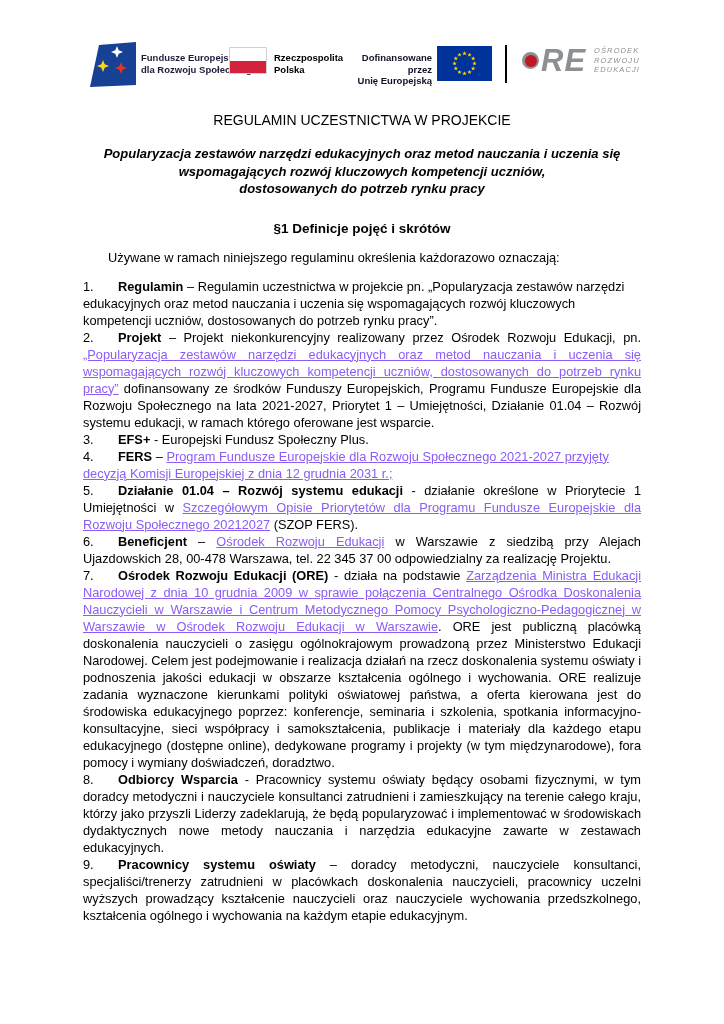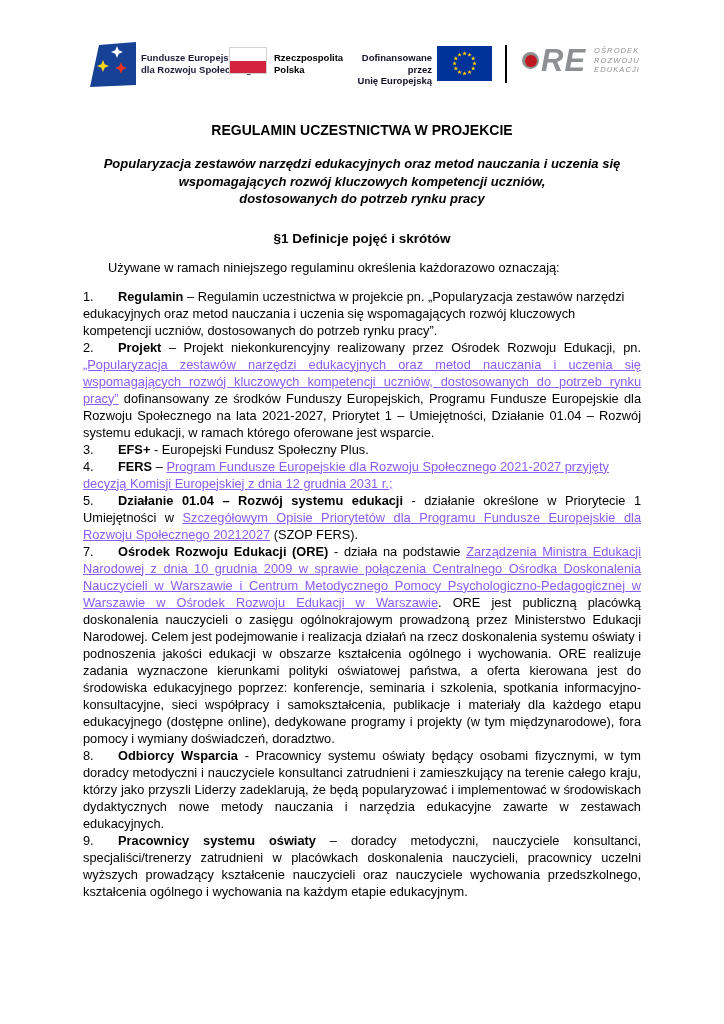--- a/index.html
+++ b/index.html
@@ -29,21 +29,21 @@
     position:absolute; left:50%; top:50%; width:12px; height:12px; margin:-6px 0 0 -6px;
     background:#c01823; border-radius:50%;
   }
   .ore-re { font-size:31px; font-weight:bold; color:#8d9093; letter-spacing:1px; line-height:29px; margin-left:2px; }
   .ore-name { margin-left:8px; font-size:7.5px; line-height:9.5px; letter-spacing:1.1px;
     color:#8d9093; text-transform:uppercase; }
   .ore-name span { display:block; }
 
   
   .content { position:absolute; top:0; left:83px; width:558px; padding-top:110px; }
-  .title { margin:12px; font-size:14px; line-height:17px; font-weight:bold; text-align:center; }
+  .title { margin:2px; font-size:14px; line-height:17px; font-weight:normal; text-align:center; }
   .subtitle { margin:16px 0 0; font-size:13px; line-height:17.5px; font-style:italic;
     font-weight:bold; text-align:center; }
   .subtitle span { display:block;text-align:center; }
   .section-heading { margin:22px 0 0; font-size:13.5px; line-height:17px; font-weight:bold; text-align:center; }
   .intro { margin:12px 0 12px; font-size:12.8px; line-height:17px; text-indent:25px; }
   .defs { margin-top:2px; }
   .def { margin:0; font-size:12.8px; line-height:17px; }
   .def.j { text-align:justify; }
   .def .num { display:inline-block; width:35px; }
   .term { font-weight:bold; }
@@ -125,18 +125,19 @@
     <h2 class="section-heading">§1 Definicje pojęć i skrótów</h2>
 
     <p class="intro">Używane w ramach niniejszego regulaminu określenia każdorazowo oznaczają:</p>
 
     <div class="defs" id="definitions">
         <p class="def"><span class="num">1.</span><span class="term">Regulamin</span><span> – Regulamin uczestnictwa w projekcie pn. „Popularyzacja zestawów narzędzi edukacyjnych oraz metod nauczania i uczenia się wspomagających rozwój kluczowych kompetencji uczniów, dostosowanych do potrzeb rynku pracy”.</span></p>
         <p class="def j"><span class="num">2.</span><span class="term">Projekt</span><span> – Projekt niekonkurencyjny realizowany przez Ośrodek Rozwoju Edukacji, pn. </span><a class="lnk" href="#">„Popularyzacja zestawów narzędzi edukacyjnych oraz metod nauczania i uczenia się wspomagających rozwój kluczowych kompetencji uczniów, dostosowanych do potrzeb rynku pracy”</a><span> dofinansowany ze środków Funduszy Europejskich, Programu Fundusze Europejskie dla Rozwoju Społecznego na lata 2021-2027, Priorytet 1 – Umiejętności, Działanie 01.04 – Rozwój systemu edukacji, w ramach którego oferowane jest wsparcie.</span></p>
         <p class="def"><span class="num">3.</span><span class="term">EFS+</span><span> - Europejski Fundusz Społeczny Plus.</span></p>
         <p class="def"><span class="num">4.</span><span class="term">FERS</span><span> – </span><a class="lnk" href="#">Program Fundusze Europejskie dla Rozwoju Społecznego 2021-2027 przyjęty decyzją Komisji Europejskiej z dnia 12 grudnia 2031 r.;</a></p>
         <p class="def j"><span class="num">5.</span><span class="term">Działanie 01.04 – Rozwój systemu edukacji</span><span> - działanie określone w Priorytecie 1 Umiejętności w </span><a class="lnk" href="#">Szczegółowym Opisie Priorytetów dla Programu Fundusze Europejskie dla Rozwoju Społecznego 20212027</a><span> (SZOP FERS).</span></p>
+        <p class="def j"><span class="num">6.</span><span class="term">Beneficjent</span><span> – </span><a class="lnk" href="#">Ośrodek Rozwoju Edukacji</a><span> w Warszawie z siedzibą przy Alejach Ujazdowskich 28, 00-478 Warszawa, tel. 22 345 37 00 odpowiedzialny za realizację Projektu.</span></p>
         <p class="def j"><span class="num">7.</span><span class="term">Ośrodek Rozwoju Edukacji (ORE)</span><span> - działa na podstawie </span><a class="lnk" href="#">Zarządzenia Ministra Edukacji Narodowej z dnia 10 grudnia 2009 w sprawie połączenia Centralnego Ośrodka Doskonalenia Nauczycieli w Warszawie i Centrum Metodycznego Pomocy Psychologiczno-Pedagogicznej w Warszawie w Ośrodek Rozwoju Edukacji w Warszawie</a><span>. ORE jest publiczną placówką doskonalenia nauczycieli o zasięgu ogólnokrajowym prowadzoną przez Ministerstwo Edukacji Narodowej. Celem jest podejmowanie i realizacja działań na rzecz doskonalenia systemu oświaty i podnoszenia jakości edukacji w obszarze kształcenia ogólnego i wychowania. ORE realizuje zadania wyznaczone kierunkami polityki oświatowej państwa, a oferta kierowana jest do środowiska edukacyjnego poprzez: konferencje, seminaria i szkolenia, spotkania informacyjno-konsultacyjne, sieci współpracy i samokształcenia, publikacje i materiały dla każdego etapu edukacyjnego (dostępne online), dedykowane programy i projekty (w tym międzynarodowe), fora pomocy i wymiany doświadczeń, doradztwo.</span></p>
         <p class="def j"><span class="num">8.</span><span class="term">Odbiorcy Wsparcia</span><span> - Pracownicy systemu oświaty będący osobami fizycznymi, w tym doradcy metodyczni i nauczyciele konsultanci zatrudnieni i zamieszkujący na terenie całego kraju, którzy jako przyszli Liderzy zadeklarują, że będą popularyzować i implementować w środowiskach dydaktycznych nowe metody nauczania i narzędzia edukacyjne zawarte w zestawach edukacyjnych.</span></p>
         <p class="def j"><span class="num">9.</span><span class="term">Pracownicy systemu oświaty</span><span> – doradcy metodyczni, nauczyciele konsultanci, specjaliści/trenerzy zatrudnieni w placówkach doskonalenia nauczycieli, pracownicy uczelni wyższych prowadzący kształcenie nauczycieli oraz nauczyciele wychowania przedszkolnego, kształcenia ogólnego i wychowania na każdym etapie edukacyjnym.</span></p>
       </div>
   </div>
 </div>
 
 </body></html>

